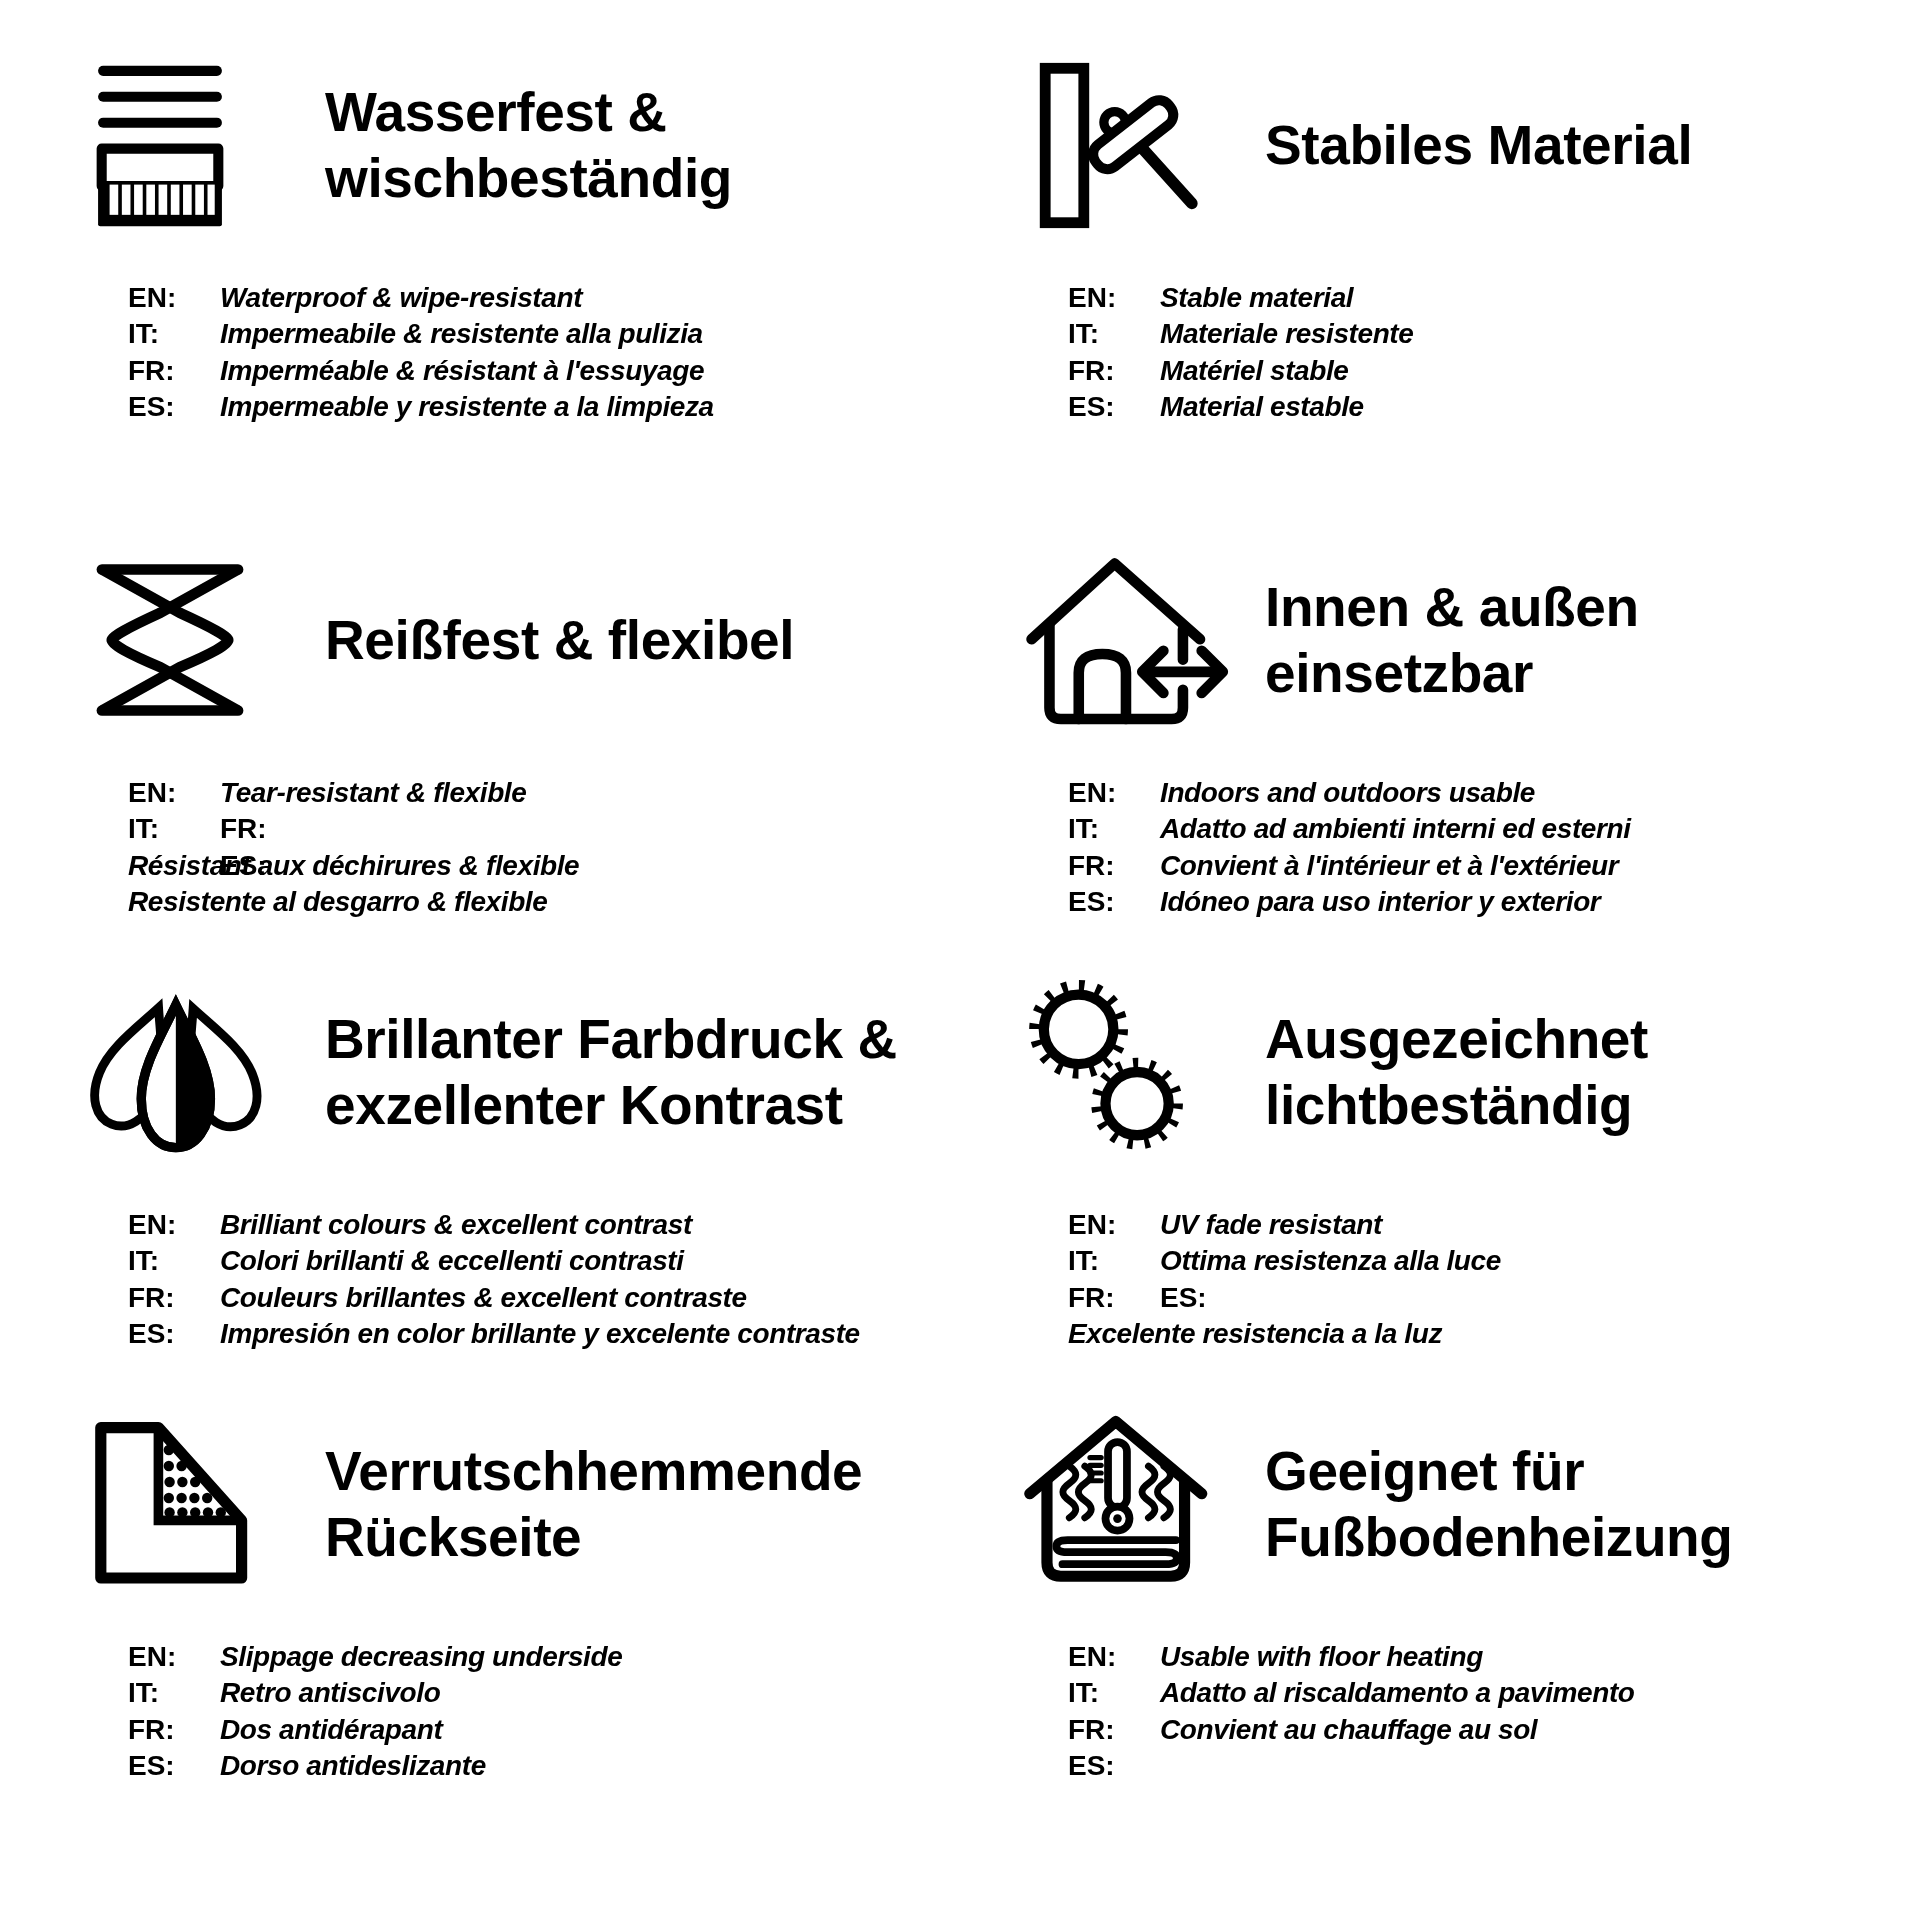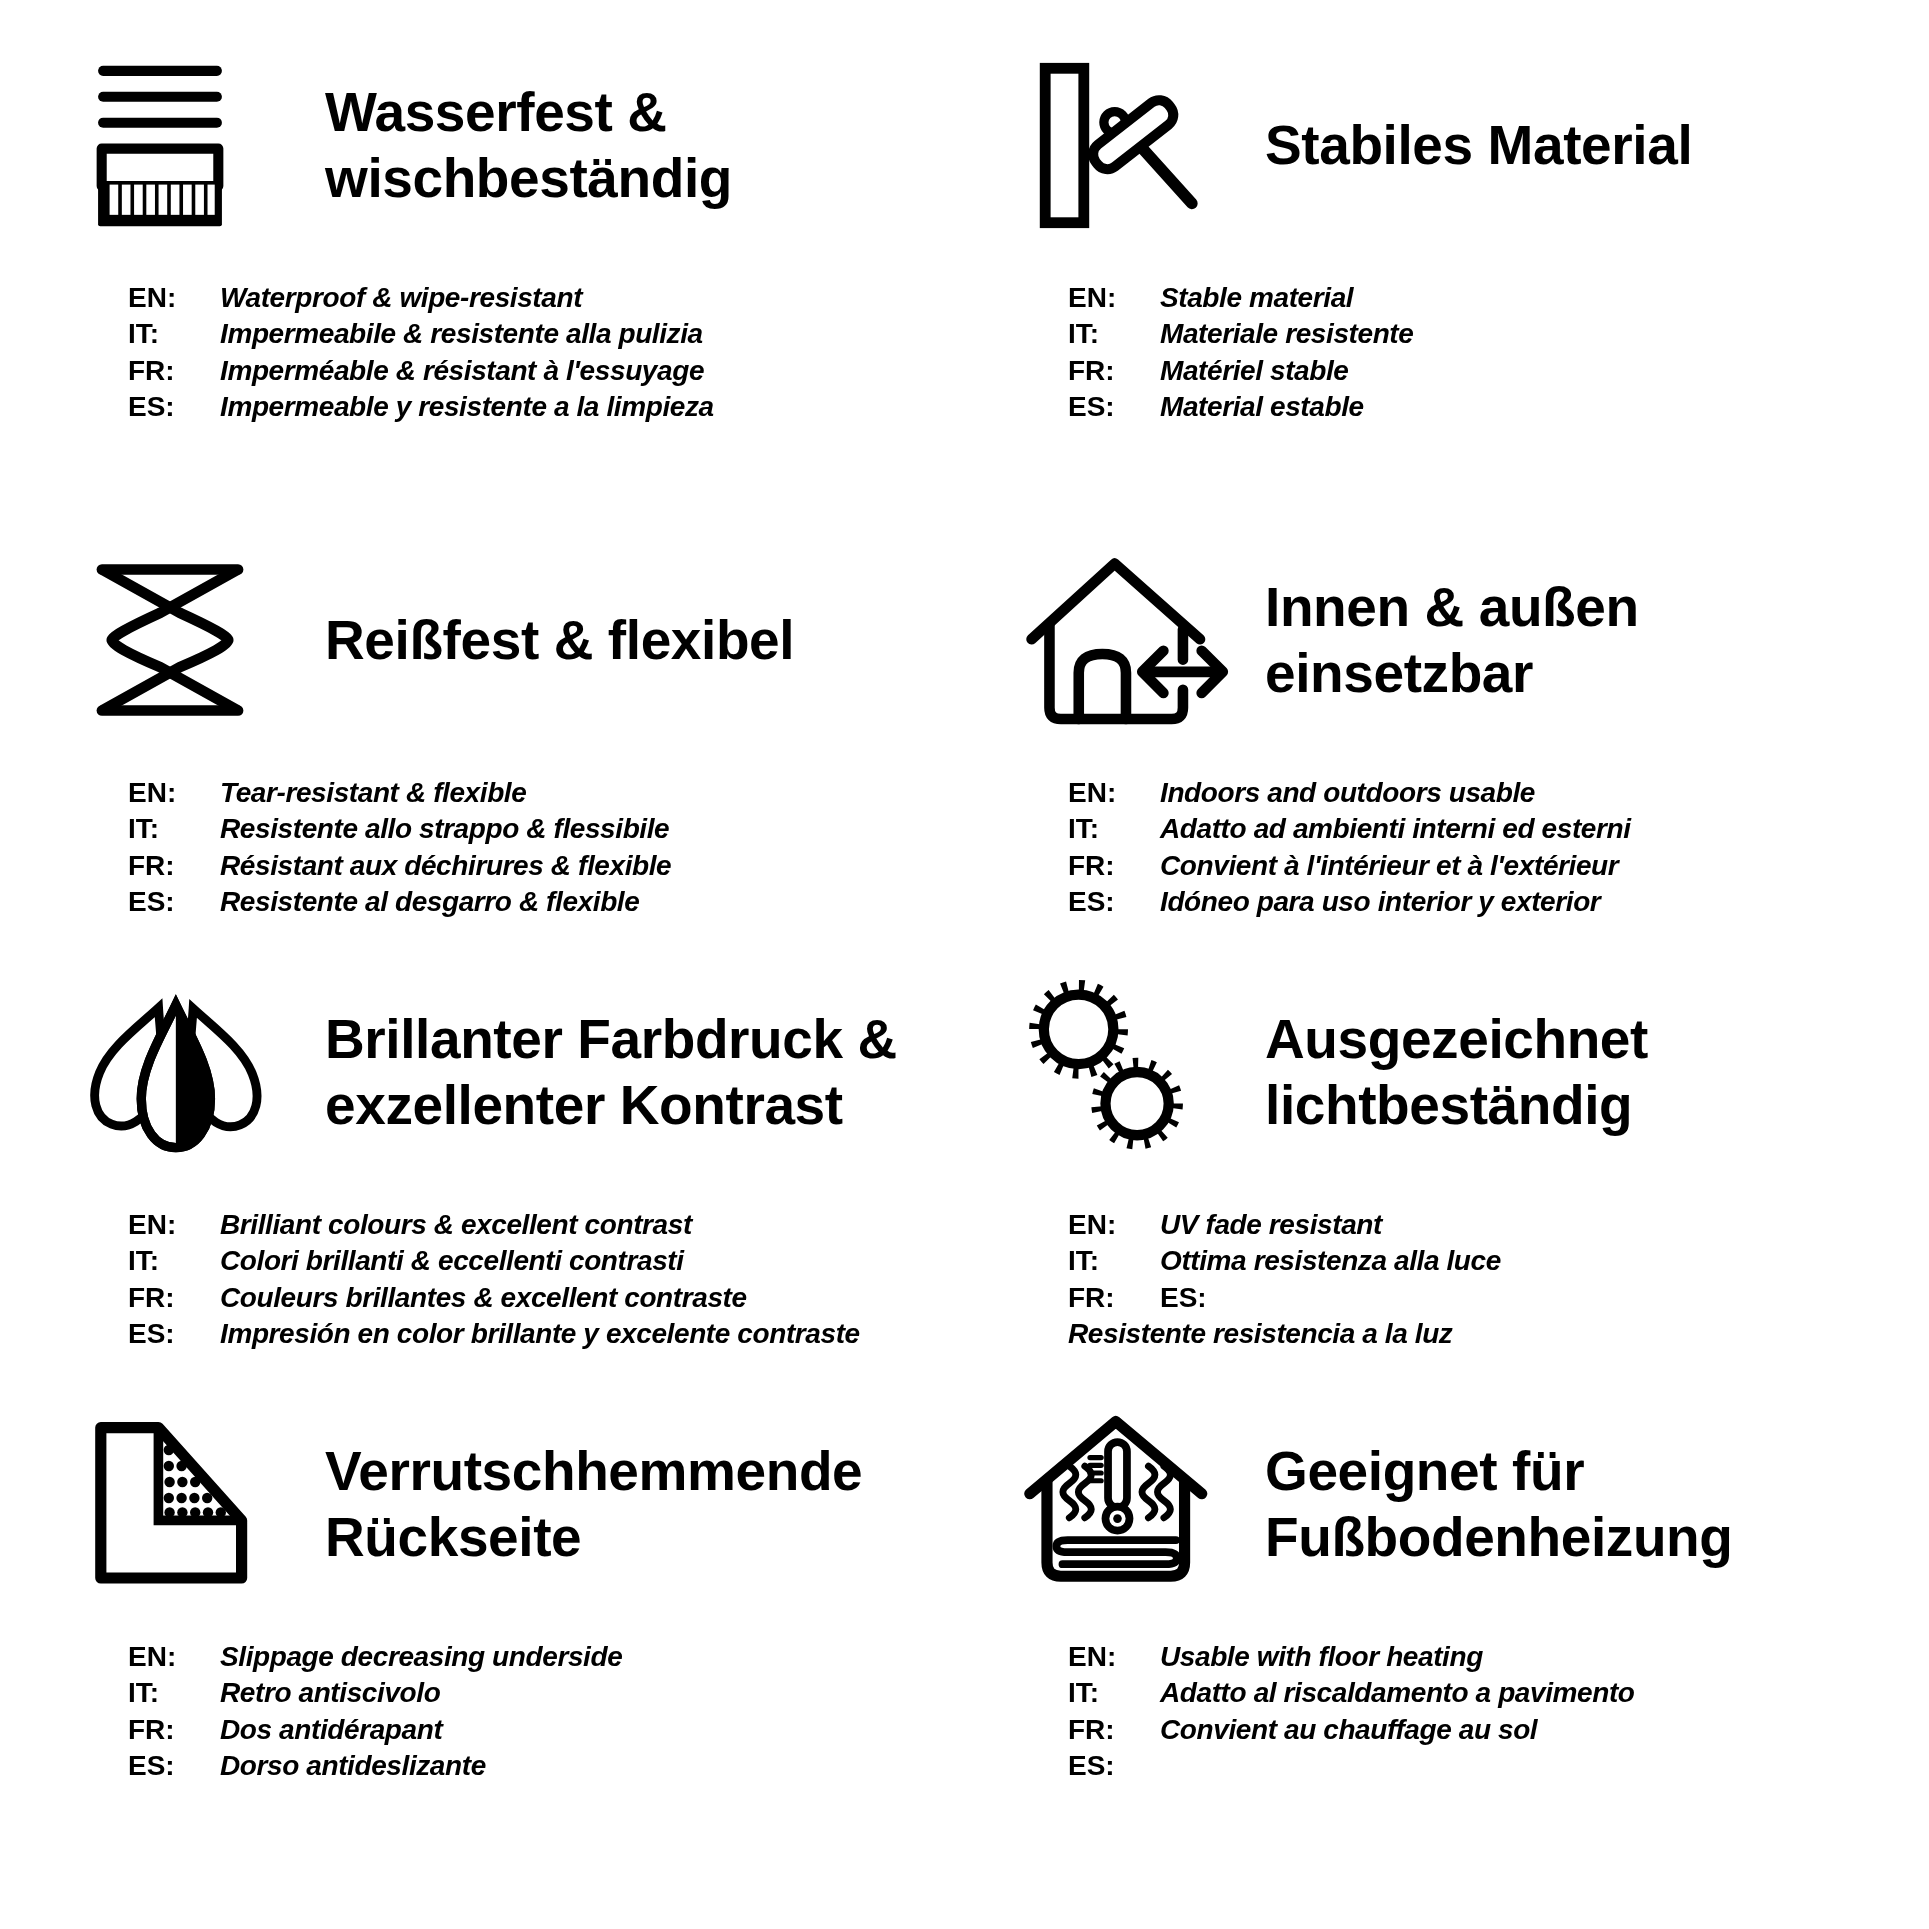--- a/index.html
+++ b/index.html
@@ -119,21 +119,20 @@
             <path d="M 181 15 L 88 67 Q 29 94 29 100 Q 29 108 88 133 L 181 185"></path>
           </g>
         </svg>
       </div>
       <h2 class="f-title">Reißfest &amp; flexibel</h2>
     </div>
     <div class="f-trans">
       <span class="lang">EN:</span>
       <span class="txt">Tear-resistant &amp; flexible</span>
       <span class="lang">IT:</span>
-      <span class="txt">Resistente allo strappo &amp; flessibile</span>
       <span class="lang">FR:</span>
       <span class="txt">Résistant aux déchirures &amp; flexible</span>
       <span class="lang">ES:</span>
       <span class="txt">Resistente al desgarro &amp; flexible</span>
     </div>
   </section>
 
   <section class="feature">
     <div class="f-head">
       <div class="icon-box">
@@ -209,21 +208,21 @@
       <h2 class="f-title">Ausgezeichnet
 lichtbeständig</h2>
     </div>
     <div class="f-trans">
       <span class="lang">EN:</span>
       <span class="txt">UV fade resistant</span>
       <span class="lang">IT:</span>
       <span class="txt">Ottima resistenza alla luce</span>
       <span class="lang">FR:</span>
       <span class="lang">ES:</span>
-      <span class="txt">Resistente resistencia a la luz</span>
+      <span class="txt">Excelente resistencia a la luz</span>
     </div>
   </section>
 
   <section class="feature">
     <div class="f-head">
       <div class="icon-box">
         <svg width="168" height="172" viewBox="0 0 210 215" aria-hidden="true">
           <path d="M 16 12 L 88 12 L 192 128 L 192 200 L 16 200 Z" fill="#fff" stroke="#000" stroke-width="14" stroke-linejoin="round"></path>
           <path d="M 88 16 L 88 128 L 189 128" fill="none" stroke="#000" stroke-width="12"></path>
           <g fill="#000">

